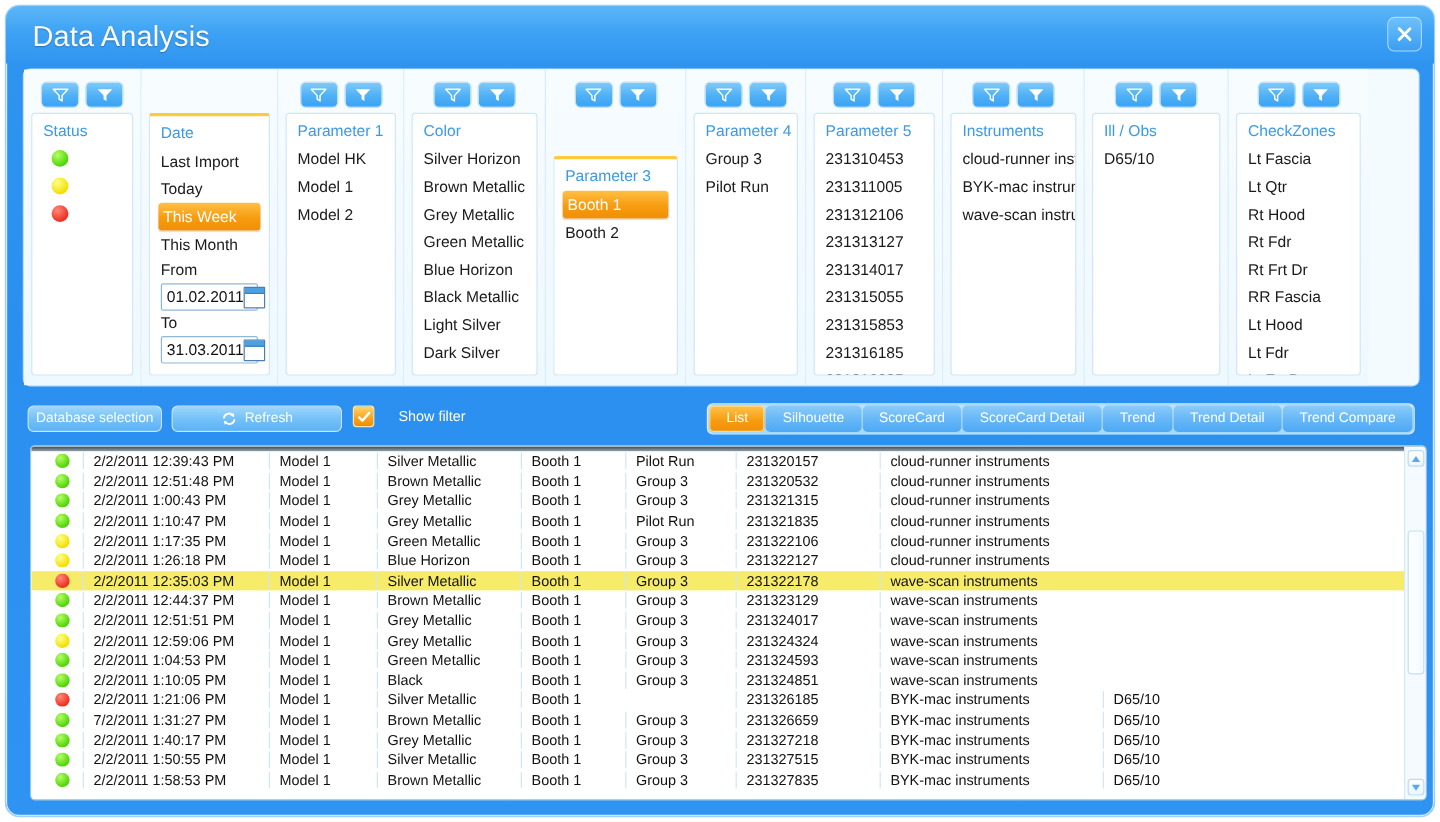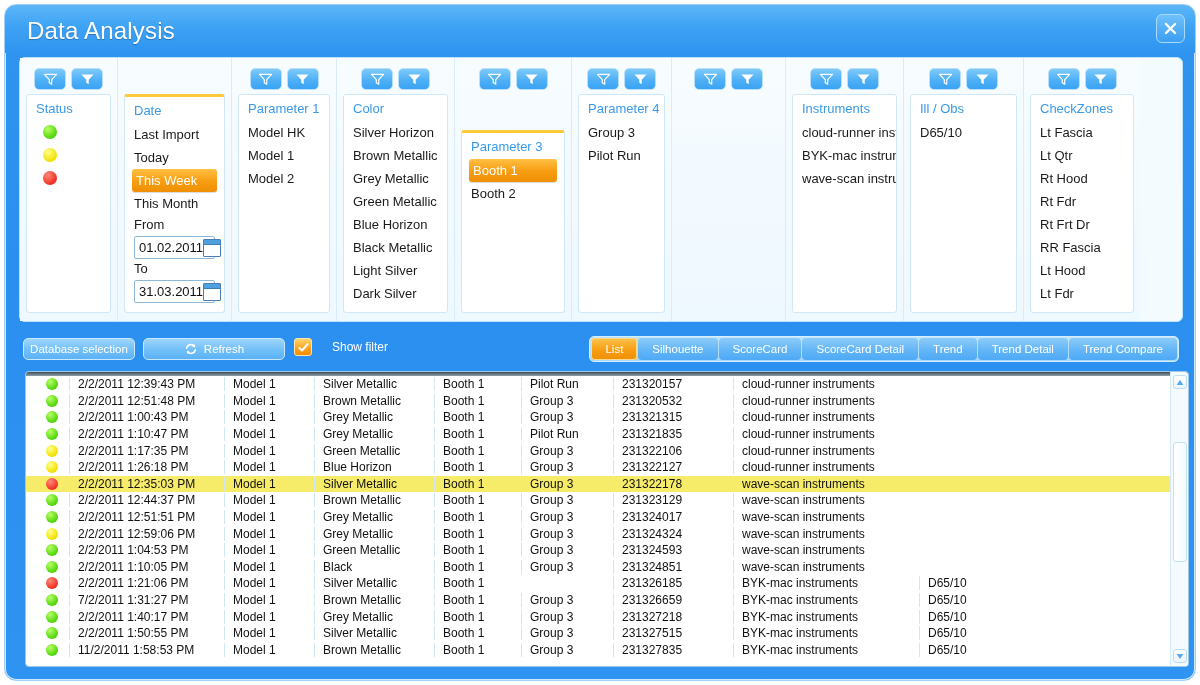--- a/index.html
+++ b/index.html
@@ -374,20 +374,32 @@
           <div class="fbtn">
             <svg width="15" height="13" viewBox="0 0 16 14">
               <path d="M1.5 1.5 H14.5 L9.3 7.2 V12 L6.7 10.4 V7.2 Z" fill="none" stroke="#ffffff" stroke-width="1.3" stroke-linejoin="round"></path>
             </svg>
           </div>
           <div class="fbtn">
             <svg width="15" height="13" viewBox="0 0 16 14">
               <path d="M1.5 1.5 H14.5 L9.3 7.2 V12 L6.7 10.4 V7.2 Z" fill="#ffffff"></path>
             </svg>
           </div>
+        </div>
+        <div class="fbox">
+          <div class="fhead">Parameter 5</div>
+          <div class="fitem">231310453</div>
+          <div class="fitem">231311005</div>
+          <div class="fitem">231312106</div>
+          <div class="fitem">231313127</div>
+          <div class="fitem">231314017</div>
+          <div class="fitem">231315055</div>
+          <div class="fitem">231315853</div>
+          <div class="fitem">231316185</div>
+          <div class="fitem">231316835</div>
         </div>
       </div>
       <div class="fcol" style="width: 118px;">
         <div class="fbtns">
           <div class="fbtn">
             <svg width="15" height="13" viewBox="0 0 16 14">
               <path d="M1.5 1.5 H14.5 L9.3 7.2 V12 L6.7 10.4 V7.2 Z" fill="none" stroke="#ffffff" stroke-width="1.3" stroke-linejoin="round"></path>
             </svg>
           </div>
           <div class="fbtn">
@@ -687,21 +699,21 @@
           <div class="cell sep c-p3">Booth 1</div>
           <div class="cell sep c-p4">Group 3</div>
           <div class="cell sep c-p5">231327515</div>
           <div class="cell sep c-inst">BYK-mac instruments</div>
           <div class="cell sep c-ill">D65/10</div>
         </div>
         <div class="row">
           <div class="cell c-status">
             <div class="sdot dot g" style="margin:0"></div>
           </div>
-          <div class="cell sep c-date">11/2/2011 1:58:53 PM</div>
+          <div class="cell sep c-date">2/2/2011 1:58:53 PM</div>
           <div class="cell sep c-p1">Model 1</div>
           <div class="cell sep c-color">Brown Metallic</div>
           <div class="cell sep c-p3">Booth 1</div>
           <div class="cell sep c-p4">Group 3</div>
           <div class="cell sep c-p5">231327835</div>
           <div class="cell sep c-inst">BYK-mac instruments</div>
           <div class="cell sep c-ill">D65/10</div>
         </div>
       </div>
     <div id="vscroll">

